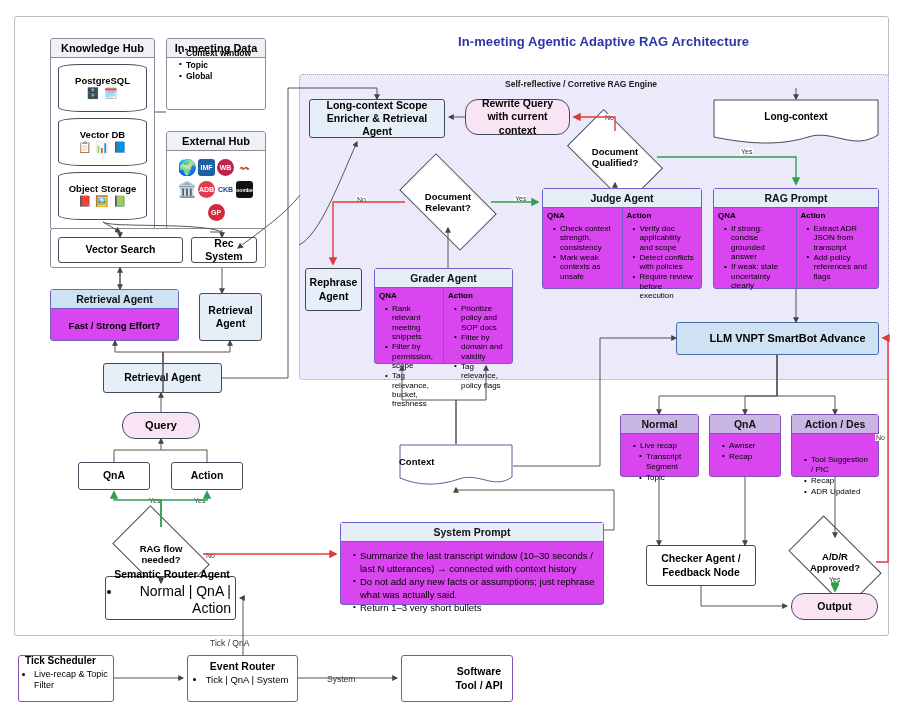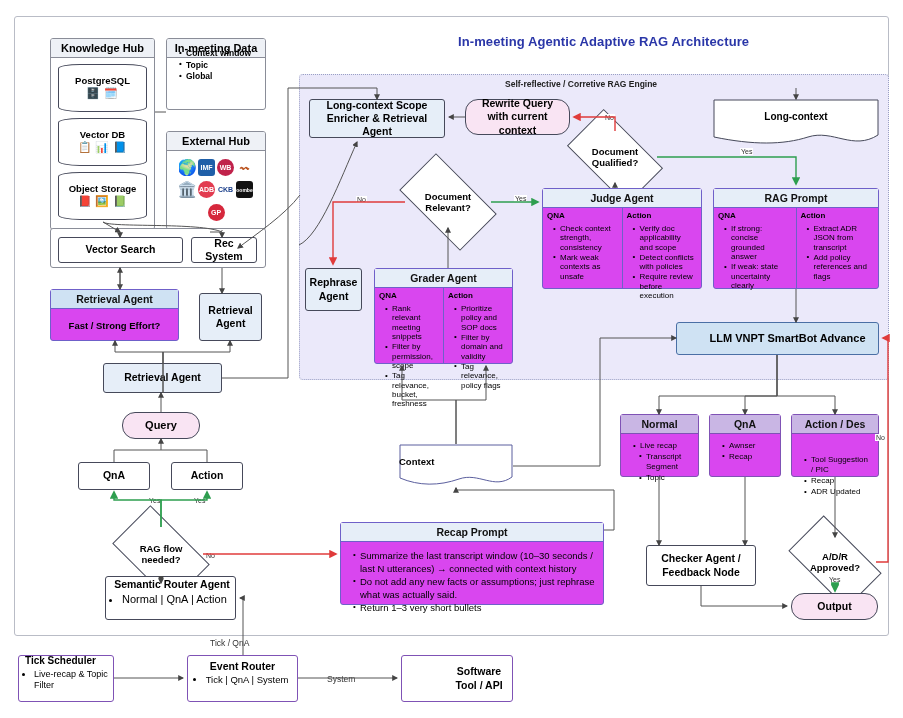--- a/index.html
+++ b/index.html
@@ -219,21 +219,21 @@
   <div class="box plain node" style="left:171px;top:462px;width:72px;height:28px;">Action</div>
 
   <div class="diamond" style="left:119px;top:527px;width:84px;height:54px;">
     <div class="dshape"></div>
     <div class="dlabel">RAG flow needed?</div>
   </div>
 
   <div class="box plain node" style="left:105px;top:576px;width:131px;height:44px;flex-direction:column;align-items:flex-start;justify-content:center;padding-left:7px;">
     <div style="width:100%;text-align:center;font-weight:bold;font-size:10.5px;">Semantic Router Agent</div>
     <ul style="margin-top:2px;padding-left:9px;">
-        <li style="font-size:11px;font-weight:normal;text-align:right;">Normal | QnA | Action</li>
+        <li style="font-size:14px;font-weight:normal;text-align:right;">Normal | QnA | Action</li>
       </ul>
   </div>
 
   <div class="frame-dashed" style="left:299px;top:74px;width:590px;height:306px;"></div>
   <div class="engine-label" style="left:505px;top:79px;">Self-reflective / Corretive RAG Engine</div>
 
   <div class="box blue node" style="left:309px;top:99px;width:136px;height:39px;">Long-context Scope Enricher &amp; Retrieval Agent</div>
 
   <div class="box round pink node" style="left:465px;top:99px;width:105px;height:36px;">Rewrite Query with current context</div>
 
@@ -322,21 +322,21 @@
   <div class="box lightblue node" style="left:676px;top:322px;width:203px;height:33px;font-size:11px;padding-left:24px;">LLM VNPT SmartBot Advance</div>
 
   <div class="node" style="left:399px;top:444px;width:114px;height:44px;">
     <svg width="114" height="44" viewBox="0 0 114 44" style="position:absolute;left:0;top:0;">
       <path d="M1,1 H113 V33 C95,46 80,28 60,35 C40,42 20,42 1,34 Z" fill="#ffffff" stroke="#5b5f9e" stroke-width="1"></path>
     </svg>
     <div style="position:absolute;left:0;top:12px;width:100%;text-align:left;font-size:9.5px;font-weight:bold;">Context</div>
   </div>
 
   <div class="hdr-box" style="left:340px;top:522px;width:264px;height:83px;">
-    <div class="hdr">Recap Prompt</div>
+    <div class="hdr">System Prompt</div>
     <div class="body lg">
       <ul>
         <li>Summarize the last transcript window (10–30 seconds / last N utterances) → connected with context history</li>
         <li>Do not add any new facts or assumptions; just rephrase what was actually said.</li>
         <li>Return 1–3 very short bullets</li>
       </ul>
     </div>
   </div>
 
   <div class="hdr-box purple" style="left:620px;top:414px;width:79px;height:63px;">

